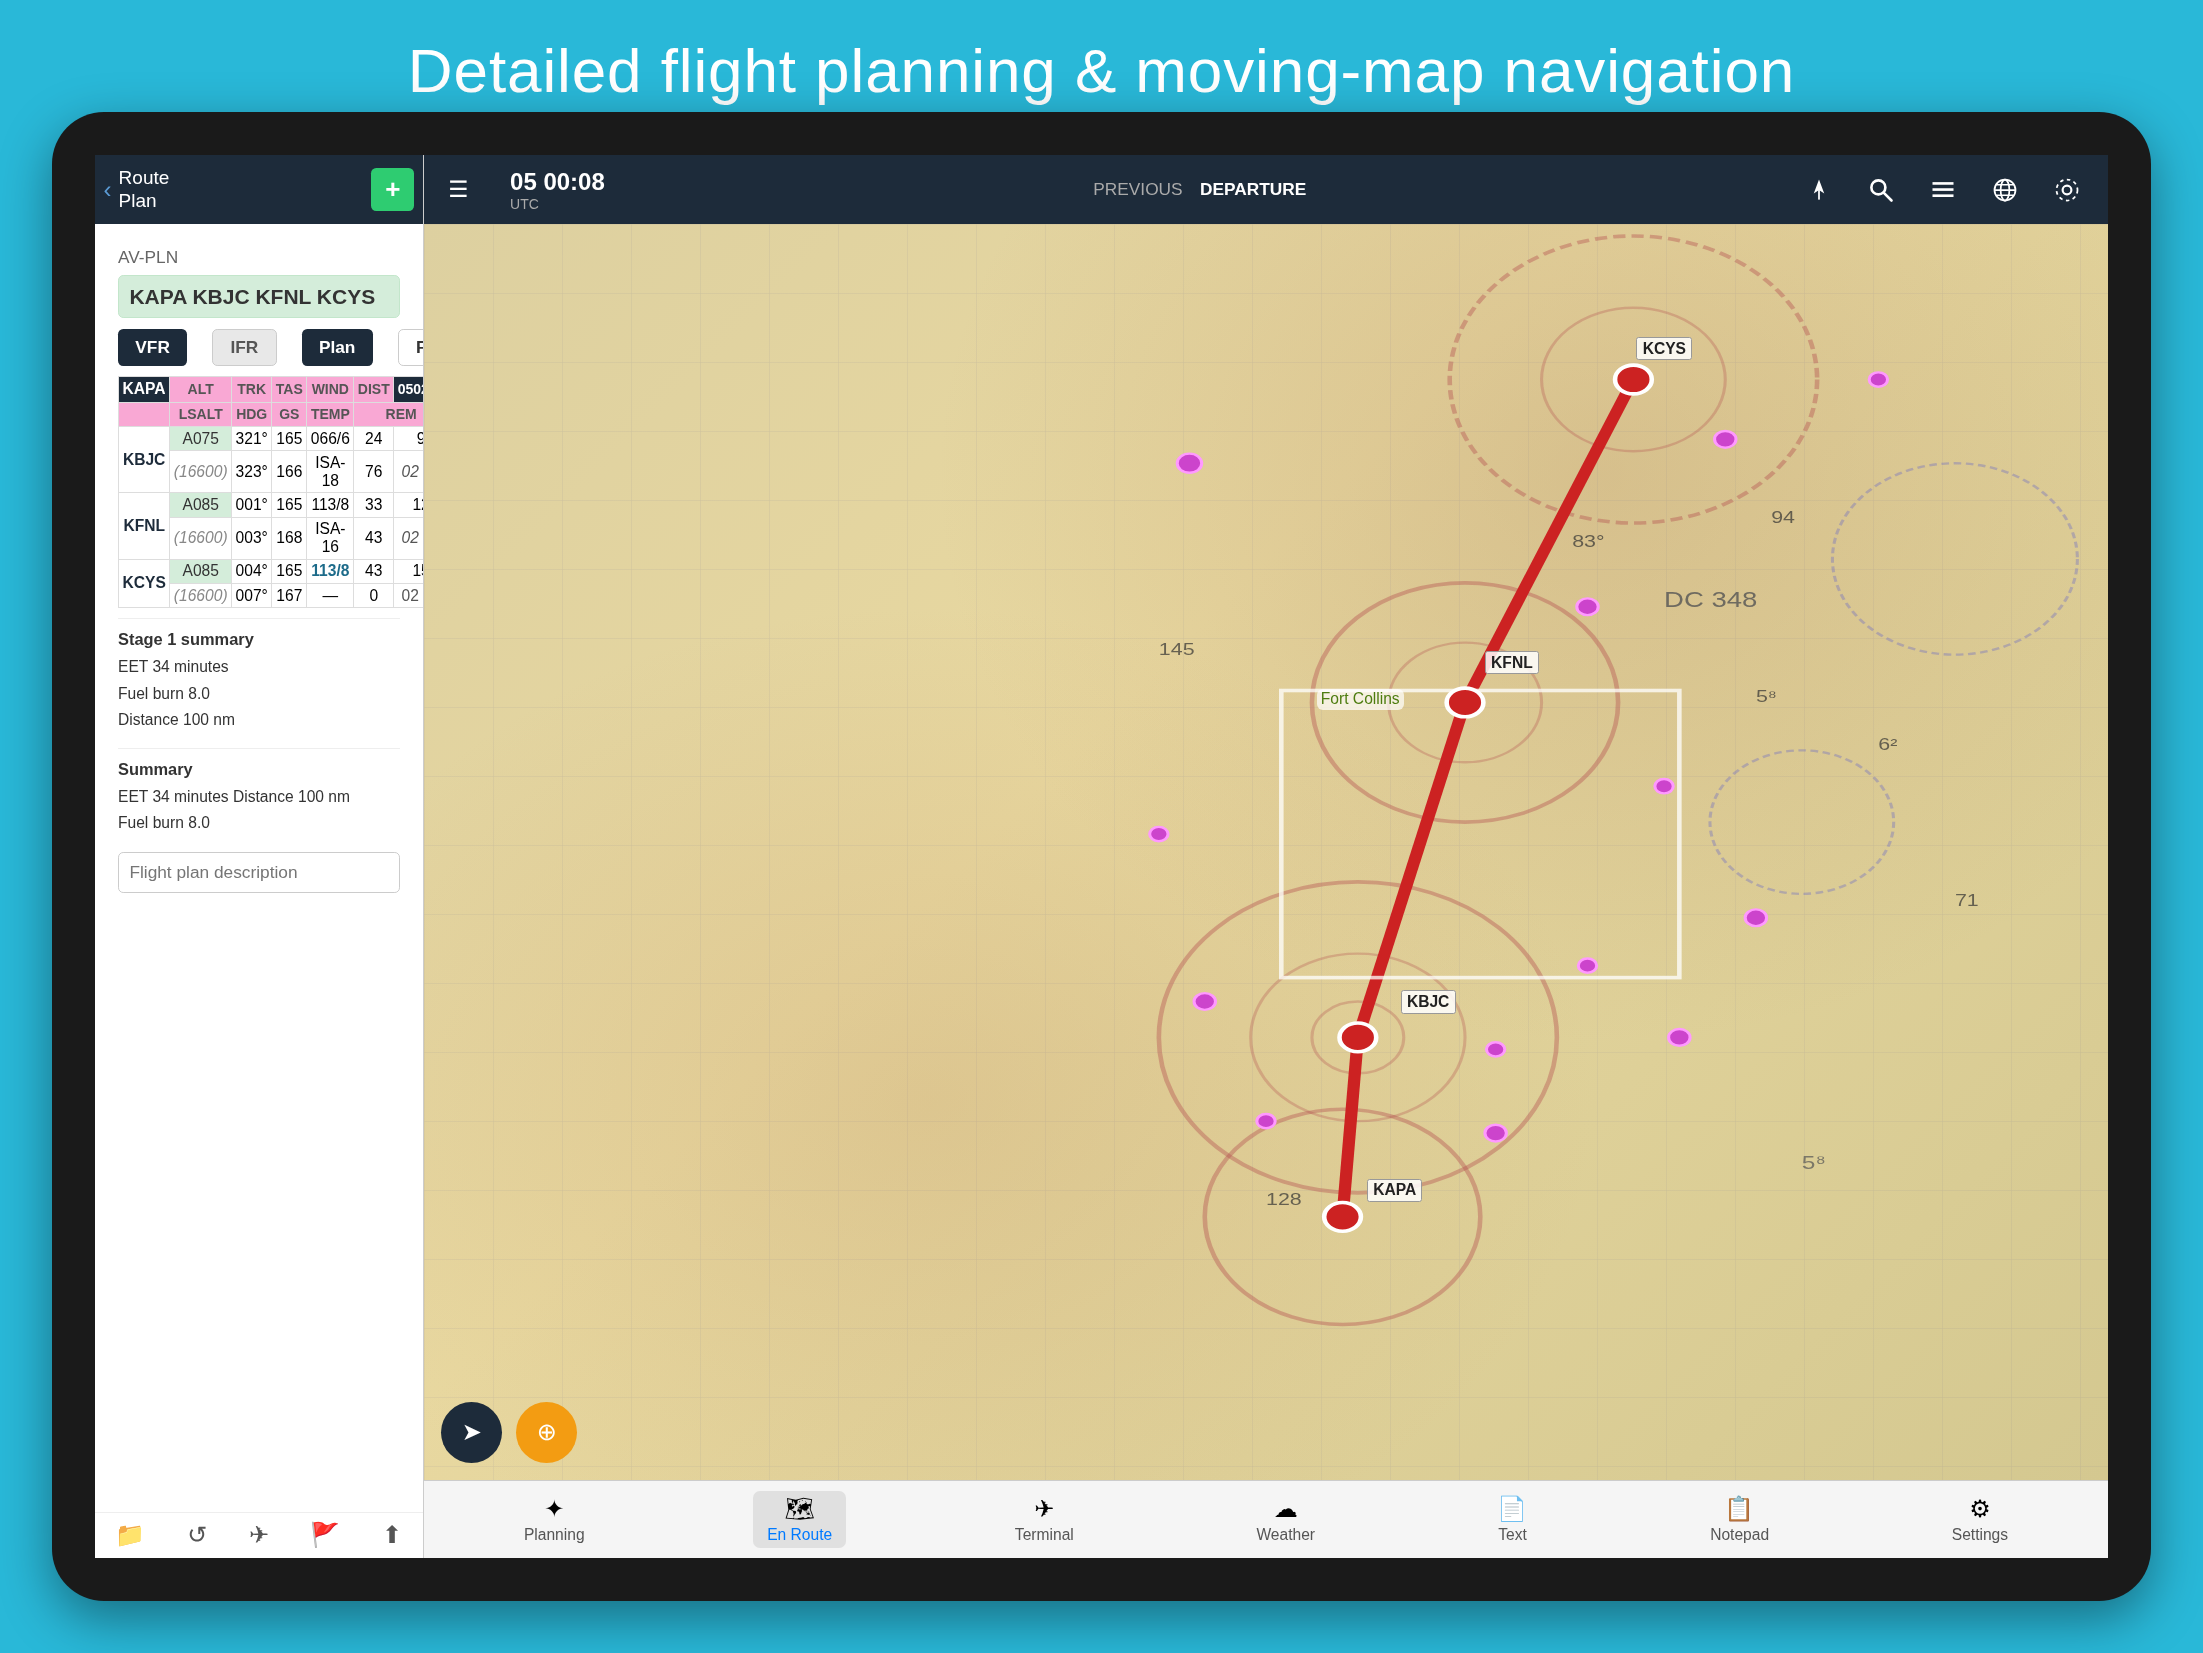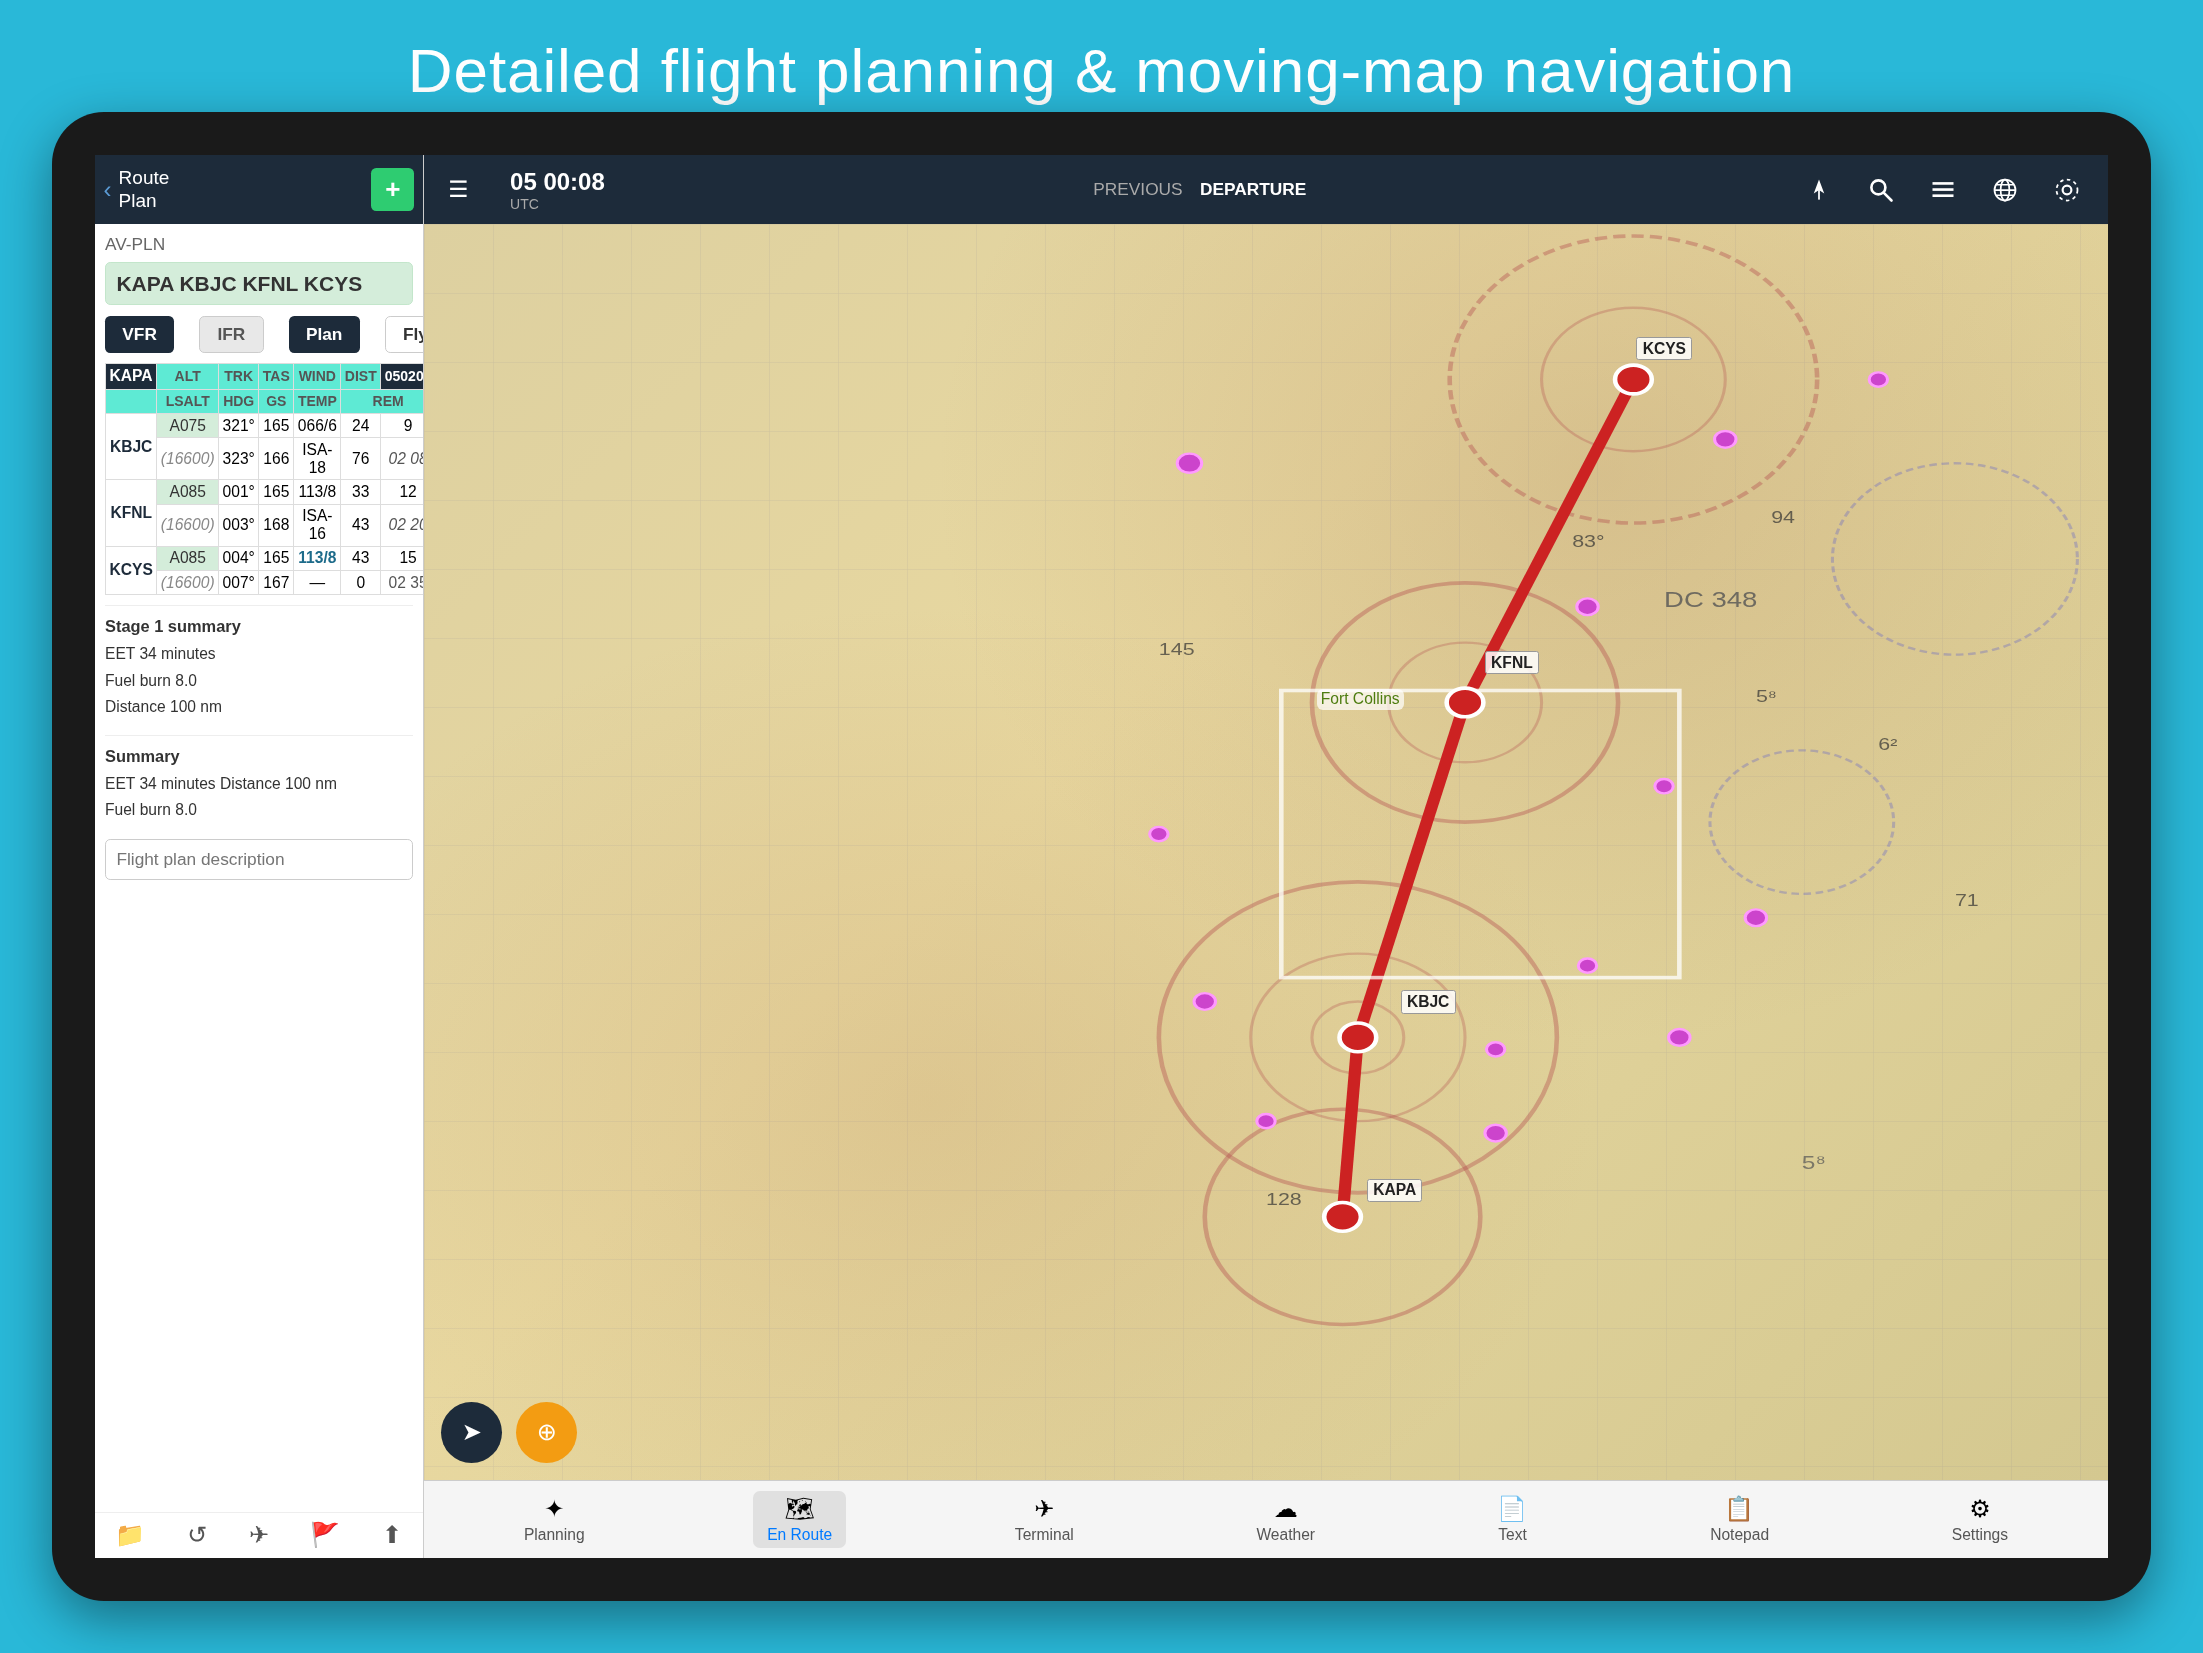--- a/index.html
+++ b/index.html
@@ -104,21 +104,21 @@
       align-items: center;
       justify-content: center;
       font-size: 26px;
       font-weight: bold;
       cursor: pointer;
     }
 
     .left-panel-content {
       flex: 1;
       overflow-y: auto;
-      padding: 10px;
+      padding: 23px;
     }
 
     .plan-label {
       font-size: 17.3px;
       color: #666;
       margin-bottom: 7px;
     }
 
     .waypoints-input {
       background: #d4edda;
@@ -172,21 +172,21 @@
 
     
     .fp-table {
       width: 100%;
       border-collapse: collapse;
       font-size: 15.6px;
       margin-bottom: 10.4px;
     }
 
     .fp-table th {
-      background: #5eead4;
+      background: #f9a8d4;
       color: #555;
       font-size: 14px;
       padding: 3.5px 3.5px;
       text-align: center;
       border: 0.9px solid #ddd;
     }
 
     .fp-table td {
       padding: 2.6px 3.5px;
       text-align: center;

